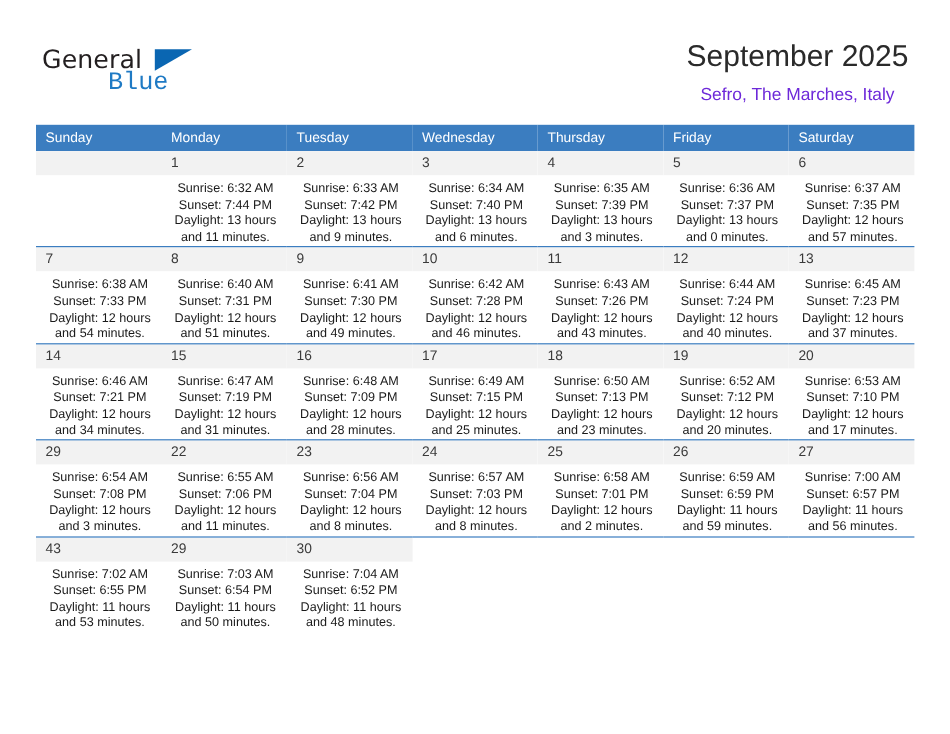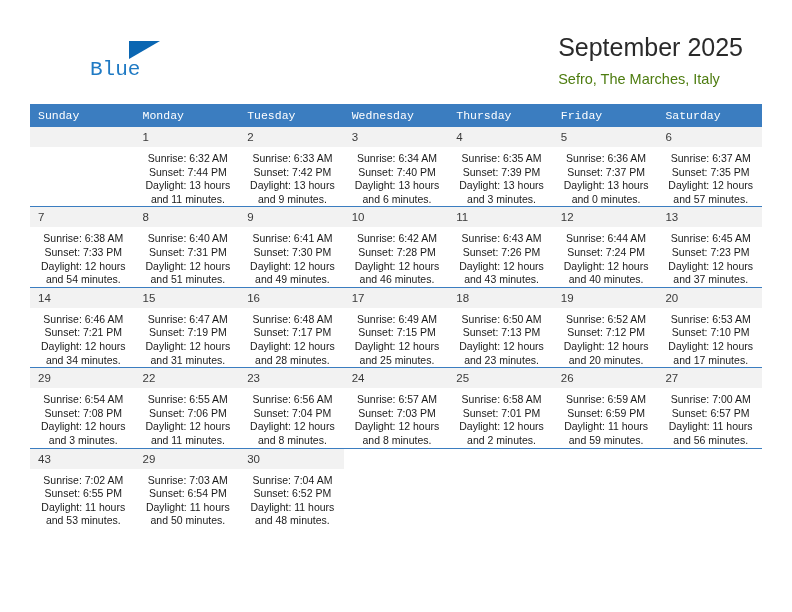--- a/index.html
+++ b/index.html
@@ -58,33 +58,33 @@
     left: 94px;
     top: 3px;
     width: 0;
     height: 0;
     border-left: 31px solid #0a66b2;
     border-bottom: 18px solid transparent;
   }
 
   .title-block {
     position: absolute;
-    right: 49px;
+    right: 35px;
     top: 32px;
-    text-align: left;
+    text-align: center;
   }
   .cal-title {
     font-size: 25px;
     color: #2a2a2a;
     line-height: 30px;
     white-space: nowrap;
   }
   .cal-subtitle {
     font-size: 14.5px;
-    color: #4d7c0f;
+    color: #6d28d9;
     line-height: 22px;
     margin-top: 6px;
     white-space: nowrap;
   }
 
   
   .calendar {
     position: absolute;
     left: 30px;
     top: 104px;
@@ -94,21 +94,20 @@
   }
   .calendar th {
     background: #3b7dc0;
     color: #ffffff;
     font-size: 11.5px;
     font-weight: normal;
     text-align: left;
     padding: 5px 0 5px 8px;
     height: 12px;
     border: none;
-    font-family: Liberation Mono, monospace;
   }
   .calendar td {
     vertical-align: top;
     padding: 0;
     border: none;
     border-top: 1px solid #3b7dc0;
     height: 78px;
     background: #ffffff;
   }
   .calendar tbody tr:first-child td {
@@ -142,20 +141,21 @@
   }
 </style>
 </head>
 <body>
 
 <div class="page">
 
   <div class="header">
 
     <div class="logo">
+      <span class="logo-general">General</span>
       <span class="logo-tri"></span>
       <span class="logo-blue">Blue</span>
     </div>
 
     <div class="title-block">
       <div class="cal-title">September 2025</div>
       <div class="cal-subtitle">Sefro, The Marches, Italy</div>
     </div>
 
   </div>
@@ -313,21 +313,21 @@
               <div>Sunrise: 6:47 AM</div>
               <div>Sunset: 7:19 PM</div>
               <div>Daylight: 12 hours</div>
               <div>and 31 minutes.</div>
             </div>
           </td>
           <td class="">
             <span class="daynum">16</span>
             <div class="detail">
               <div>Sunrise: 6:48 AM</div>
-              <div>Sunset: 7:17 PM</div>
+              <div>Sunset: 7:09 PM</div>
               <div>Daylight: 12 hours</div>
               <div>and 28 minutes.</div>
             </div>
           </td>
           <td class="">
             <span class="daynum">17</span>
             <div class="detail">
               <div>Sunrise: 6:49 AM</div>
               <div>Sunset: 7:15 PM</div>
               <div>Daylight: 12 hours</div>

